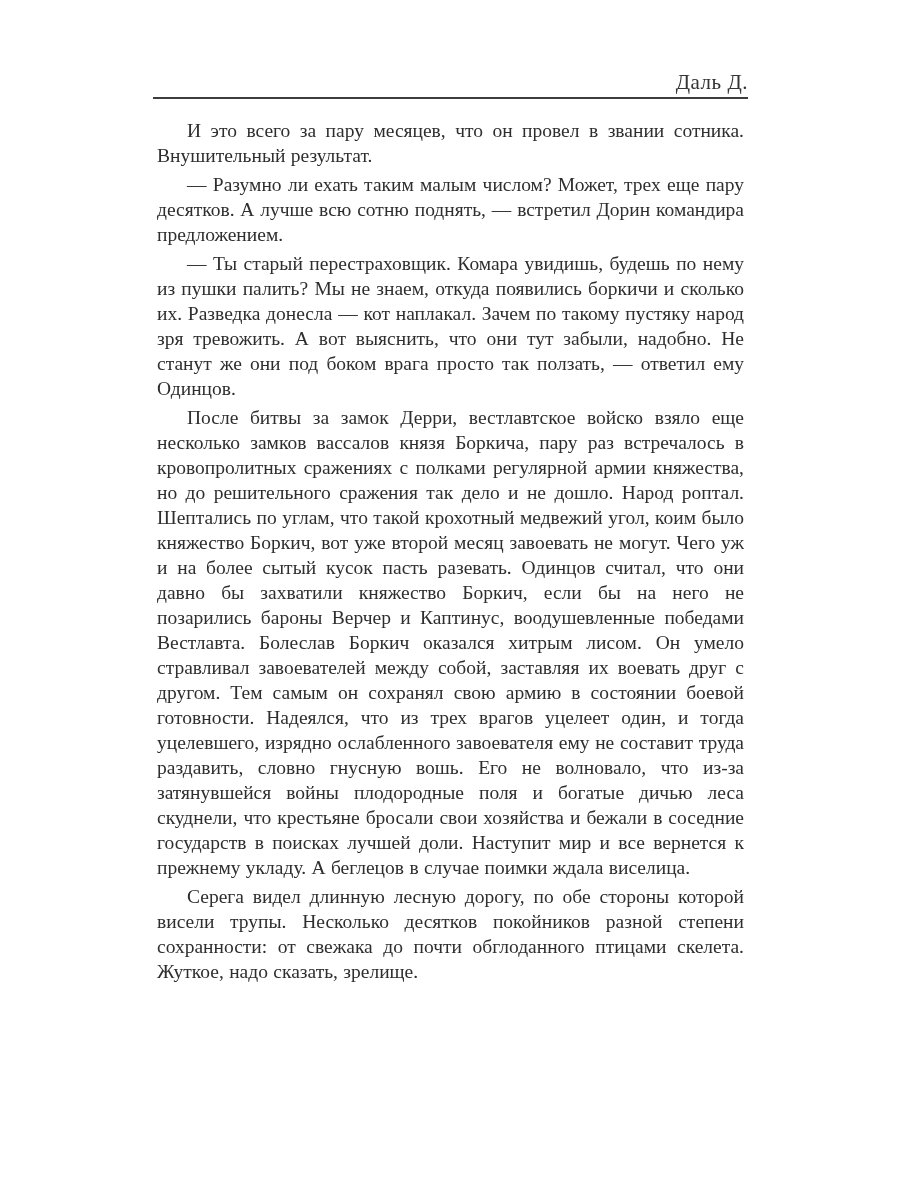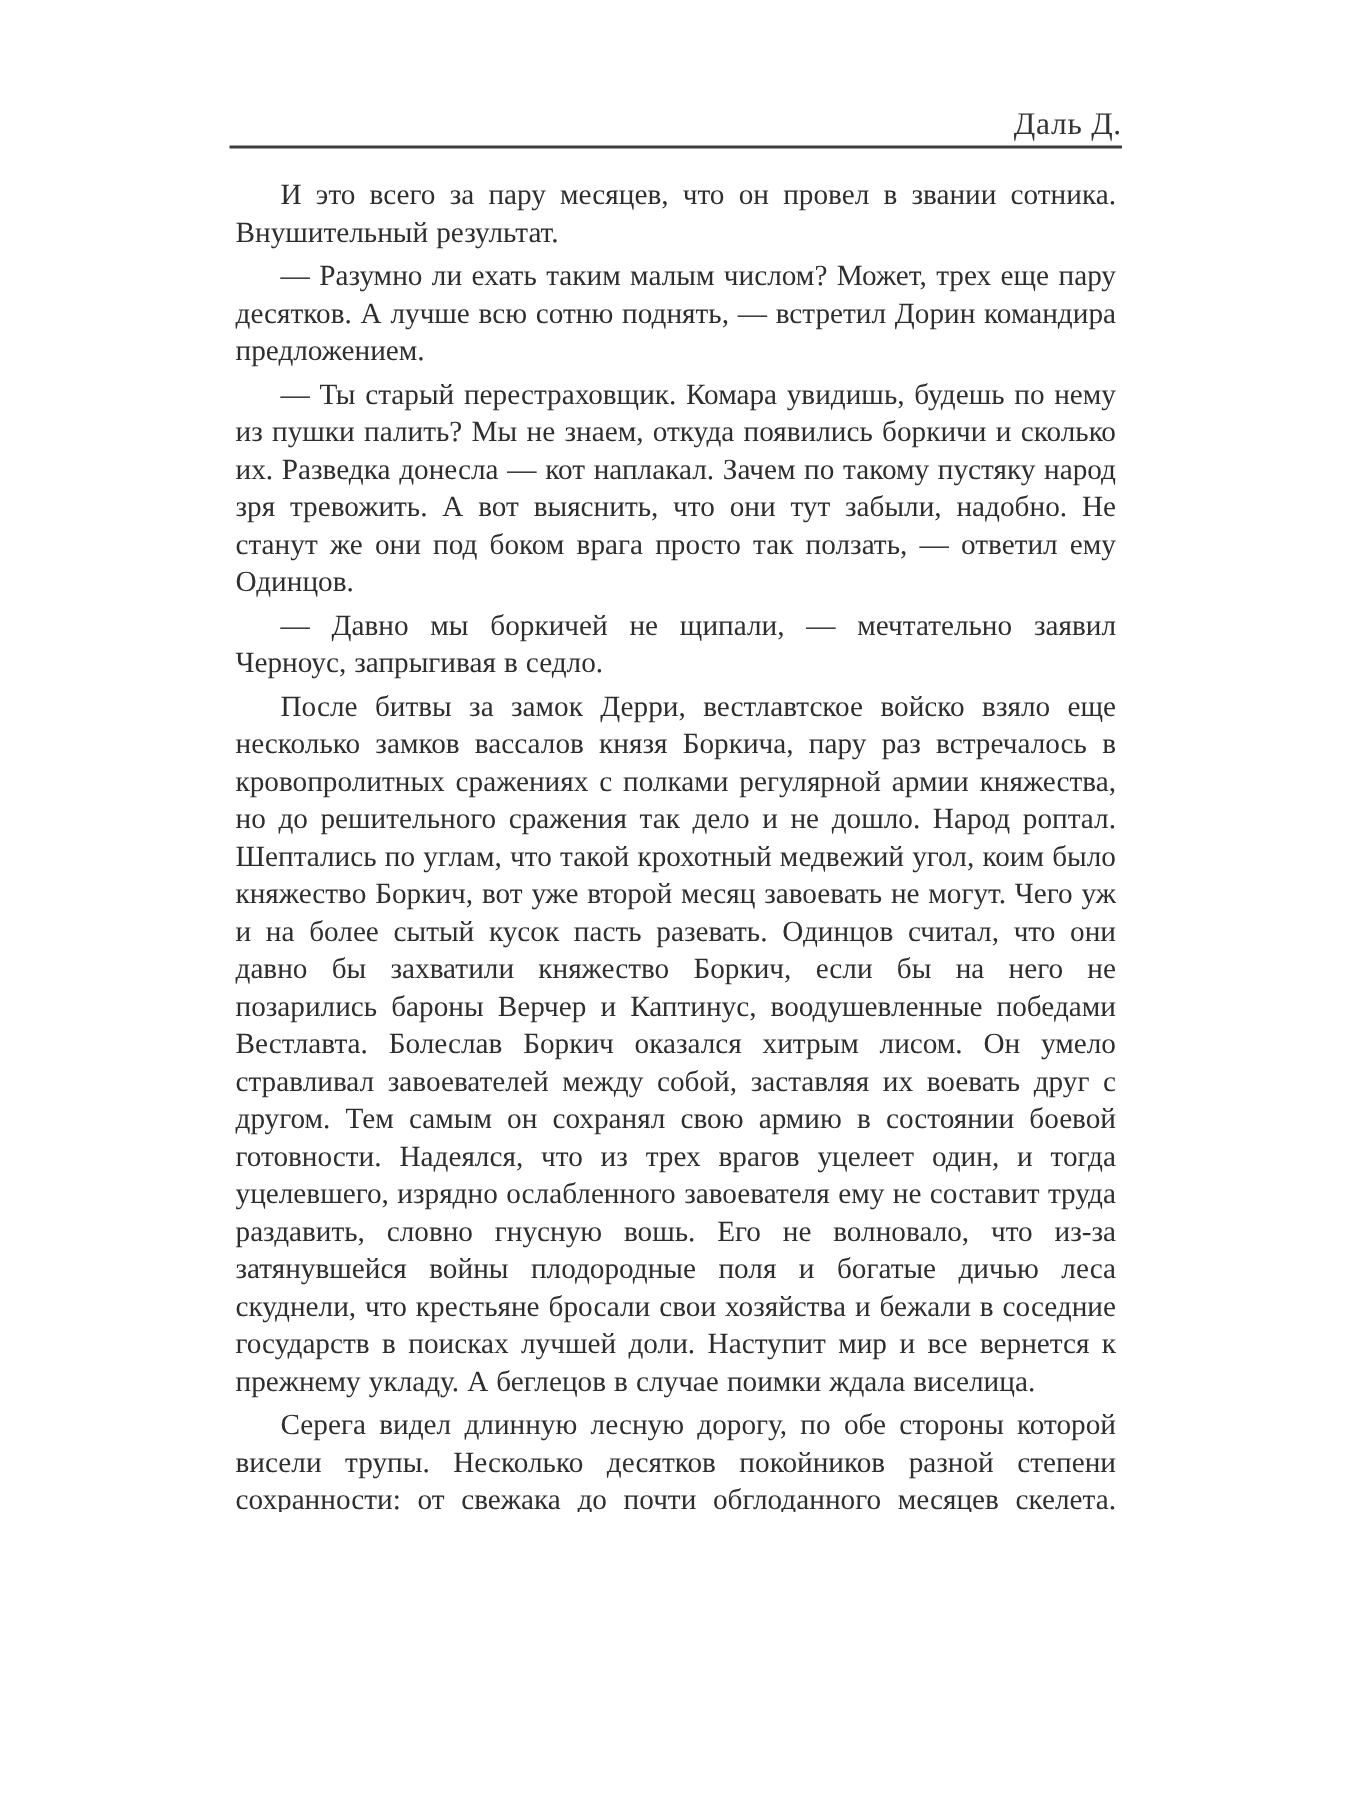--- a/index.html
+++ b/index.html
@@ -67,20 +67,19 @@
 <div class="page">
 
   <div class="running-head">Даль Д.</div>
 
   <div class="header-rule"></div>
 
   <div class="page-body">
     <p>И это всего за пару месяцев, что он провел в звании сотника. Внушительный результат.</p>
     <p>— Разумно ли ехать таким малым числом? Может, трех еще пару десятков. А лучше всю сотню поднять, — встретил Дорин командира предложением.</p>
     <p>— Ты старый перестраховщик. Комара увидишь, будешь по нему из пушки палить? Мы не знаем, откуда появились боркичи и сколько их. Разведка донесла — кот наплакал. Зачем по такому пустяку народ зря тревожить. А вот выяснить, что они тут забыли, надобно. Не станут же они под боком врага просто так ползать, — ответил ему Одинцов.</p>
-    <p>— Давно мы боркичей не щипали, — мечтательно заявил Черноус, запрыгивая в седло.</p>
     <p>После битвы за замок Дерри, вестлавтское войско взяло еще несколько замков вассалов князя Боркича, пару раз встречалось в кровопролитных сражениях с полками регулярной армии княжества, но до решительного сражения так дело и не дошло. Народ роптал. Шептались по углам, что такой крохотный медвежий угол, коим было княжество Боркич, вот уже второй месяц завоевать не могут. Чего уж и на более сытый кусок пасть разевать. Одинцов считал, что они давно бы захватили княжество Боркич, если бы на него не позарились бароны Верчер и Каптинус, воодушевленные победами Вестлавта. Болеслав Боркич оказался хитрым лисом. Он умело стравливал завоевателей между собой, заставляя их воевать друг с другом. Тем самым он сохранял свою армию в состоянии боевой готовности. Надеялся, что из трех врагов уцелеет один, и тогда уцелевшего, изрядно ослабленного завоевателя ему не составит труда раздавить, словно гнусную вошь. Его не волновало, что из-за затянувшейся войны плодородные поля и богатые дичью леса скуднели, что крестьяне бросали свои хозяйства и бежали в соседние государств в поисках лучшей доли. Наступит мир и все вернется к прежнему укладу. А беглецов в случае поимки ждала виселица.</p>
-    <p>Серега видел длинную лесную дорогу, по обе стороны которой висели трупы. Несколько десятков покойников разной степени сохранности: от свежака до почти обглоданного месяцев скелета. Жуткое, надо сказать, зрелище.</p>
+    <p>Серега видел длинную лесную дорогу, по обе стороны которой висели трупы. Несколько десятков покойников разной степени сохранности: от свежака до почти обглоданного птицами скелета. Жуткое, надо сказать, зрелище.</p>
   </div>
 
   <div class="page-number">10</div>
 
 </div>
 
 </body></html>

